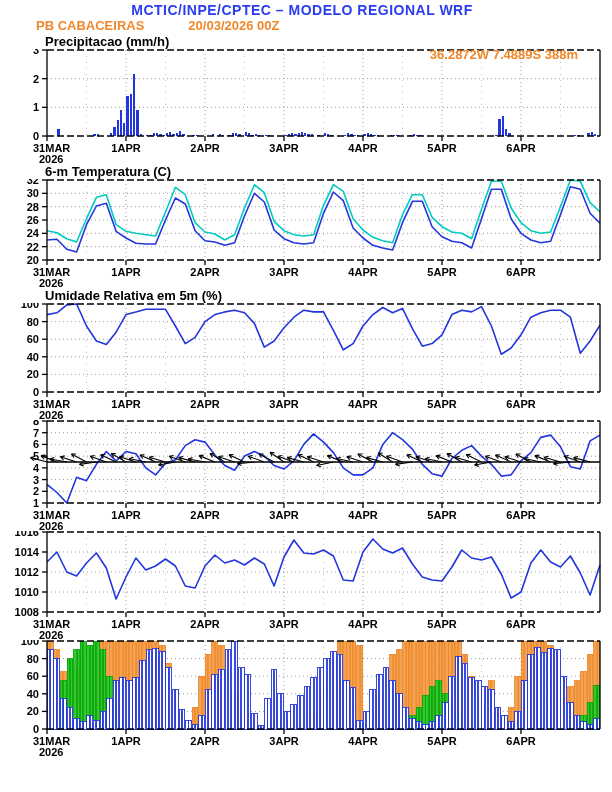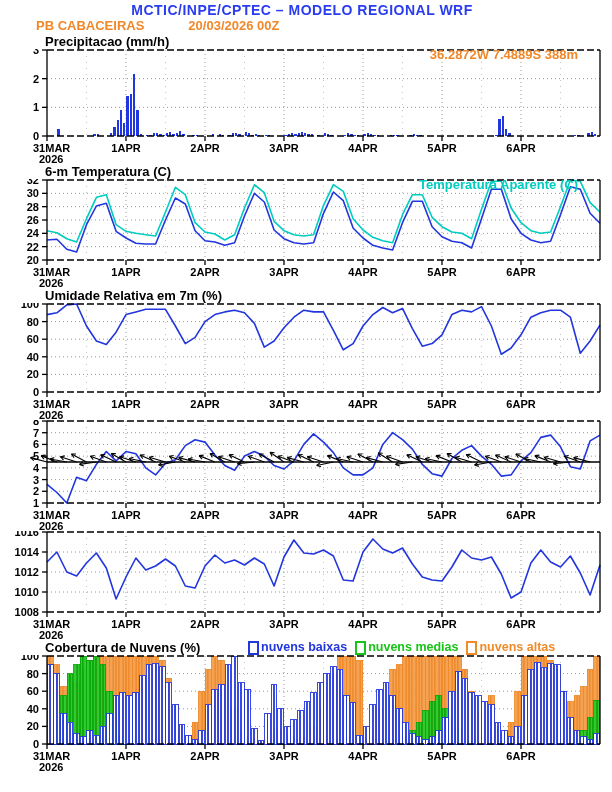--- a/index.html
+++ b/index.html
@@ -150,21 +150,21 @@
           <text x="284" y="103" text-anchor="middle" class="tick">3APR</text>
           <line x1="363" y1="87" x2="363" y2="92" stroke="#000" stroke-width="1.3"></line>
           <text x="363" y="103" text-anchor="middle" class="tick">4APR</text>
           <line x1="442" y1="87" x2="442" y2="92" stroke="#000" stroke-width="1.3"></line>
           <text x="442" y="103" text-anchor="middle" class="tick">5APR</text>
           <line x1="521" y1="87" x2="521" y2="92" stroke="#000" stroke-width="1.3"></line>
           <text x="521" y="103" text-anchor="middle" class="tick">6APR</text>
         </svg>
       </div>
       <div class="panel">
-        <div class="titlerow"><span class="t">6-m Temperatura (C)</span><span class="r" style="color: rgb(0, 204, 192);">Temperatura Aparente (C)</span></div>
+        <div class="titlerow"><span class="t">6-m Temperatura (C)</span></div>
         <svg width="612" height="109">
           <line x1="86.5" y1="1" x2="86.5" y2="81" stroke="#c4c4c4" stroke-width="1" stroke-dasharray="1 5"></line>
           <line x1="126" y1="1" x2="126" y2="81" stroke="#9a9a9a" stroke-width="1" stroke-dasharray="1 3"></line>
           <line x1="165.5" y1="1" x2="165.5" y2="81" stroke="#c4c4c4" stroke-width="1" stroke-dasharray="1 5"></line>
           <line x1="205" y1="1" x2="205" y2="81" stroke="#9a9a9a" stroke-width="1" stroke-dasharray="1 3"></line>
           <line x1="244.5" y1="1" x2="244.5" y2="81" stroke="#c4c4c4" stroke-width="1" stroke-dasharray="1 5"></line>
           <line x1="284" y1="1" x2="284" y2="81" stroke="#9a9a9a" stroke-width="1" stroke-dasharray="1 3"></line>
           <line x1="323.5" y1="1" x2="323.5" y2="81" stroke="#c4c4c4" stroke-width="1" stroke-dasharray="1 5"></line>
           <line x1="363" y1="1" x2="363" y2="81" stroke="#9a9a9a" stroke-width="1" stroke-dasharray="1 3"></line>
           <line x1="402.5" y1="1" x2="402.5" y2="81" stroke="#c4c4c4" stroke-width="1" stroke-dasharray="1 5"></line>
@@ -208,21 +208,21 @@
           <text x="284" y="97" text-anchor="middle" class="tick">3APR</text>
           <line x1="363" y1="81" x2="363" y2="86" stroke="#000" stroke-width="1.3"></line>
           <text x="363" y="97" text-anchor="middle" class="tick">4APR</text>
           <line x1="442" y1="81" x2="442" y2="86" stroke="#000" stroke-width="1.3"></line>
           <text x="442" y="97" text-anchor="middle" class="tick">5APR</text>
           <line x1="521" y1="81" x2="521" y2="86" stroke="#000" stroke-width="1.3"></line>
           <text x="521" y="97" text-anchor="middle" class="tick">6APR</text>
         </svg>
       </div>
       <div class="panel">
-        <div class="titlerow"><span class="t">Umidade Relativa em 7m (%)</span></div>
+        <div class="titlerow"><span class="t">Umidade Relativa em 5m (%)</span></div>
         <svg width="612" height="117">
           <line x1="86.5" y1="1" x2="86.5" y2="89" stroke="#c4c4c4" stroke-width="1" stroke-dasharray="1 5"></line>
           <line x1="126" y1="1" x2="126" y2="89" stroke="#9a9a9a" stroke-width="1" stroke-dasharray="1 3"></line>
           <line x1="165.5" y1="1" x2="165.5" y2="89" stroke="#c4c4c4" stroke-width="1" stroke-dasharray="1 5"></line>
           <line x1="205" y1="1" x2="205" y2="89" stroke="#9a9a9a" stroke-width="1" stroke-dasharray="1 3"></line>
           <line x1="244.5" y1="1" x2="244.5" y2="89" stroke="#c4c4c4" stroke-width="1" stroke-dasharray="1 5"></line>
           <line x1="284" y1="1" x2="284" y2="89" stroke="#9a9a9a" stroke-width="1" stroke-dasharray="1 3"></line>
           <line x1="323.5" y1="1" x2="323.5" y2="89" stroke="#c4c4c4" stroke-width="1" stroke-dasharray="1 5"></line>
           <line x1="363" y1="1" x2="363" y2="89" stroke="#9a9a9a" stroke-width="1" stroke-dasharray="1 3"></line>
           <line x1="402.5" y1="1" x2="402.5" y2="89" stroke="#c4c4c4" stroke-width="1" stroke-dasharray="1 5"></line>
@@ -540,34 +540,20 @@
           <text x="284" y="97" text-anchor="middle" class="tick">3APR</text>
           <line x1="363" y1="81" x2="363" y2="86" stroke="#000" stroke-width="1.3"></line>
           <text x="363" y="97" text-anchor="middle" class="tick">4APR</text>
           <line x1="442" y1="81" x2="442" y2="86" stroke="#000" stroke-width="1.3"></line>
           <text x="442" y="97" text-anchor="middle" class="tick">5APR</text>
           <line x1="521" y1="81" x2="521" y2="86" stroke="#000" stroke-width="1.3"></line>
           <text x="521" y="97" text-anchor="middle" class="tick">6APR</text>
         </svg>
       </div>
       <div class="panel">
-        <div class="titlerow"><span class="t">Cobertura de Nuvens (%)</span><span class="legend">
-            <span class="li" style="color: rgb(34, 54, 221);">
-              <span class="lgbox" style="border-color: rgb(34, 54, 221);"></span>
-              <span>nuvens baixas</span>
-            </span>
-            <span class="li" style="color: rgb(23, 196, 23);">
-              <span class="lgbox" style="border-color: rgb(23, 196, 23);"></span>
-              <span>nuvens medias</span>
-            </span>
-            <span class="li" style="color: rgb(240, 140, 40);">
-              <span class="lgbox" style="border-color: rgb(240, 140, 40);"></span>
-              <span>nuvens altas</span>
-            </span>
-          </span></div>
         <svg width="612" height="117">
           <line x1="86.5" y1="1" x2="86.5" y2="89" stroke="#c4c4c4" stroke-width="1" stroke-dasharray="1 5"></line>
           <line x1="126" y1="1" x2="126" y2="89" stroke="#9a9a9a" stroke-width="1" stroke-dasharray="1 3"></line>
           <line x1="165.5" y1="1" x2="165.5" y2="89" stroke="#c4c4c4" stroke-width="1" stroke-dasharray="1 5"></line>
           <line x1="205" y1="1" x2="205" y2="89" stroke="#9a9a9a" stroke-width="1" stroke-dasharray="1 3"></line>
           <line x1="244.5" y1="1" x2="244.5" y2="89" stroke="#c4c4c4" stroke-width="1" stroke-dasharray="1 5"></line>
           <line x1="284" y1="1" x2="284" y2="89" stroke="#9a9a9a" stroke-width="1" stroke-dasharray="1 3"></line>
           <line x1="323.5" y1="1" x2="323.5" y2="89" stroke="#c4c4c4" stroke-width="1" stroke-dasharray="1 5"></line>
           <line x1="363" y1="1" x2="363" y2="89" stroke="#9a9a9a" stroke-width="1" stroke-dasharray="1 3"></line>
           <line x1="402.5" y1="1" x2="402.5" y2="89" stroke="#c4c4c4" stroke-width="1" stroke-dasharray="1 5"></line>

